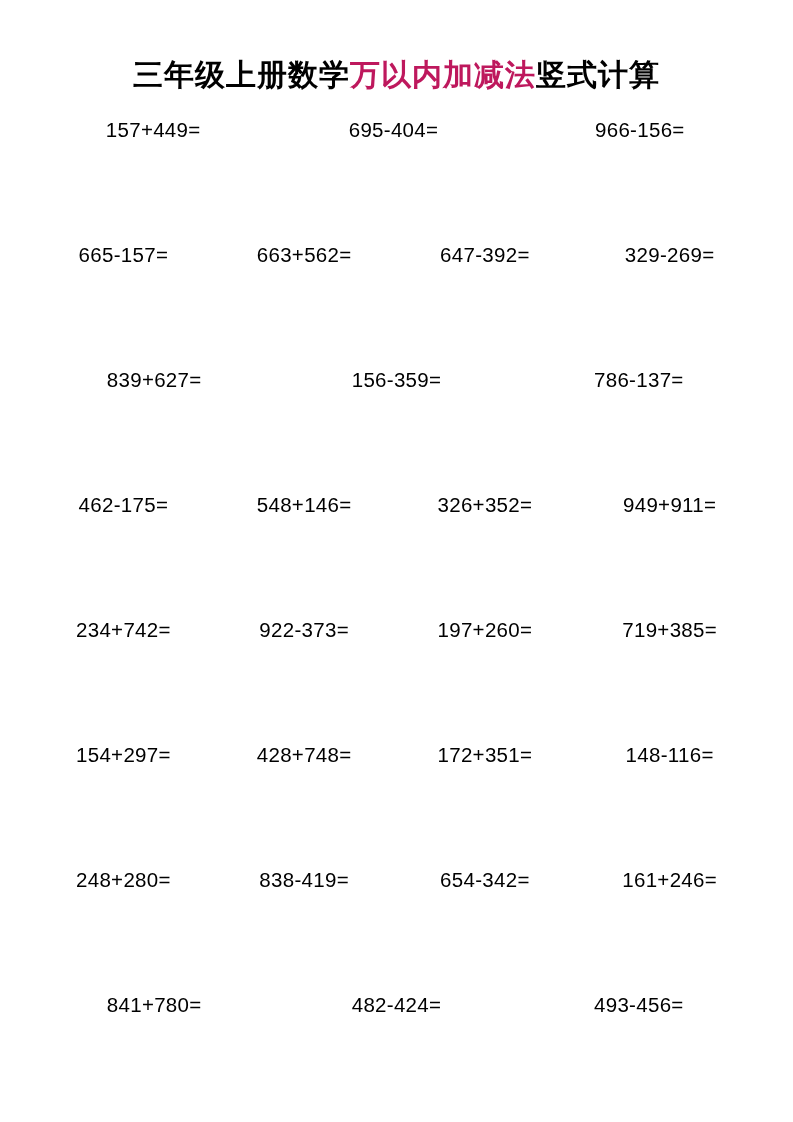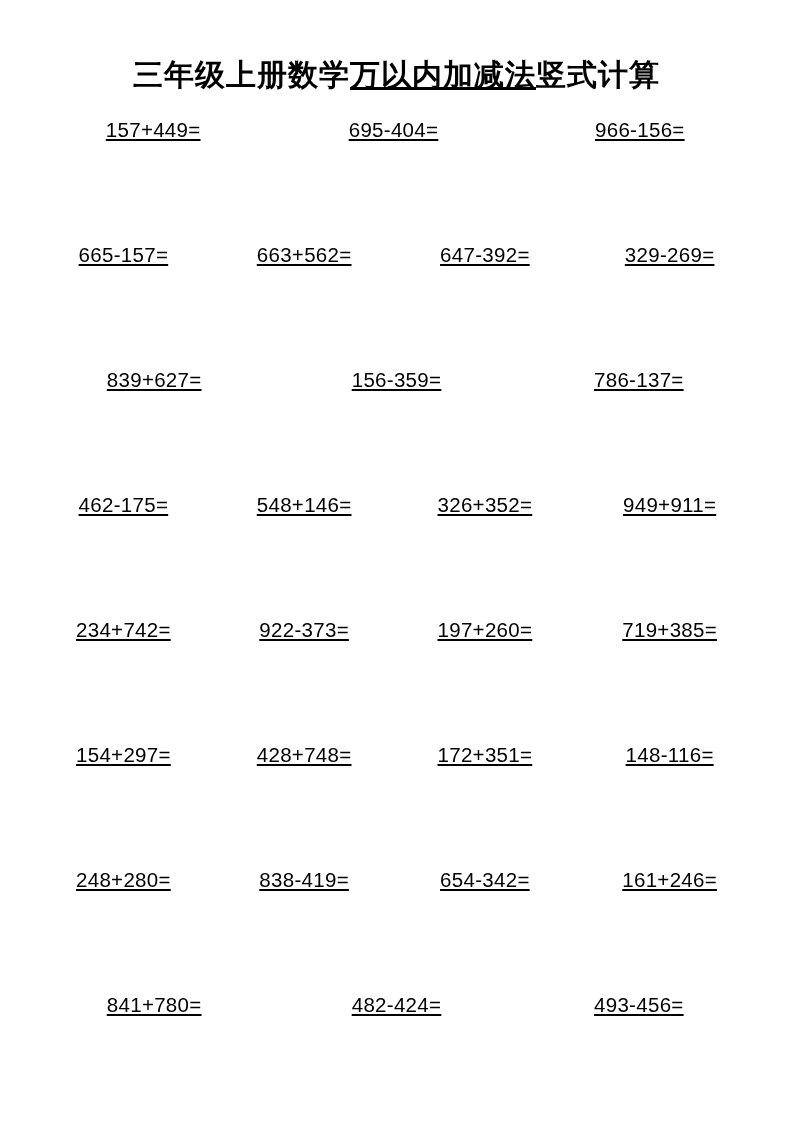--- a/index.html
+++ b/index.html
@@ -33,21 +33,20 @@
   .title .part {
     font-family: "Liberation Serif", serif;
   }
   .title .highlight {
     color: #1414e6;
   }
   .problems {
     margin-top: 22px;
     padding: 0 36px 0 36px;
     box-sizing: border-box;
-    text-decoration: underline;
   }
   .row {
     display: flex;
     width: 100%;
     height: 125px;
     align-items: flex-start;
   }
   .cell {
     flex: 1 1 25%;
     text-align: center;
@@ -61,21 +60,21 @@
   .cell.c1 { padding-right: 2px; }
   .cell.c2 { padding-left: 4px; }
   .cell.c3 { padding-left: 10px; }
 </style>
 </head>
 <body>
 
 <div class="page">
 
   <div class="title">
-    <span class="part">三年级上册数学</span><span class="part highlight" style="color: #000000; text-decoration: underline;">万以内加减法</span><span class="part">竖式计算</span>
+    <span class="part">三年级上册数学</span><span class="part highlight" style="color: #be185d;">万以内加减法</span><span class="part">竖式计算</span>
   </div>
 
   <div class="problems">
 
     <div class="row">
       <div class="cell c0">157+449=</div>
       <div class="cell c1">695-404=</div>
       <div class="cell c3">966-156=</div>
     </div>
 

